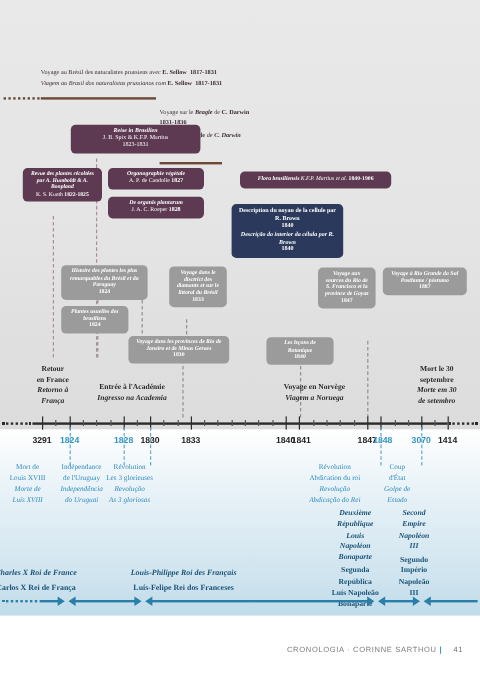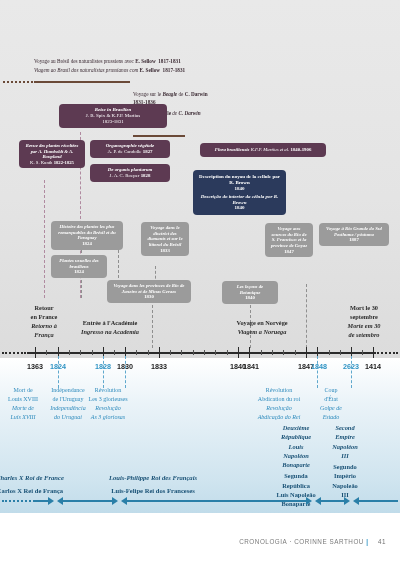--- a/index.html
+++ b/index.html
@@ -255,30 +255,30 @@
   <div class="tick minor" style="left:215px;"></div>
   <div class="tick minor" style="left:227px;"></div>
   <div class="tick minor" style="left:261px;"></div>
   <div class="tick minor" style="left:272px;"></div>
   <div class="tick minor" style="left:283px;"></div>
   <div class="tick minor" style="left:295px;"></div>
   <div class="tick minor" style="left:329px;"></div>
   <div class="tick minor" style="left:340px;"></div>
   <div class="tick minor" style="left:362px;"></div>
 
-  <div class="year" style="left:35px;">1363</div>
+  <div class="year" style="left:35px;">3291</div>
   <div class="year blue" style="left:58px;">1824</div>
   <div class="year blue" style="left:103px;">1828</div>
   <div class="year" style="left:125px;">1830</div>
   <div class="year" style="left:159px;">1833</div>
   <div class="year" style="left:238px;">1840</div>
   <div class="year" style="left:251px;">1841</div>
   <div class="year" style="left:306px;">1847</div>
   <div class="year blue" style="left:319px;">1848</div>
-  <div class="year blue" style="left:351px;">2623</div>
+  <div class="year blue" style="left:351px;">3070</div>
   <div class="year" style="left:373px;">1414</div>
 
   <div class="conn blue" style="left:58px;top:356px;height:32px;"></div>
   <div class="conn blue" style="left:103px;top:356px;height:32px;"></div>
   <div class="conn blue" style="left:125px;top:356px;height:32px;"></div>
   <div class="conn blue" style="left:317px;top:356px;height:32px;"></div>
   <div class="conn blue" style="left:351px;top:356px;height:32px;"></div>
 
   <div class="ev-bot" style="left:51px;top:386px;width:56px;margin-left:-28px;">
     <span class="fr" style="white-space:pre-line;">Mort de

